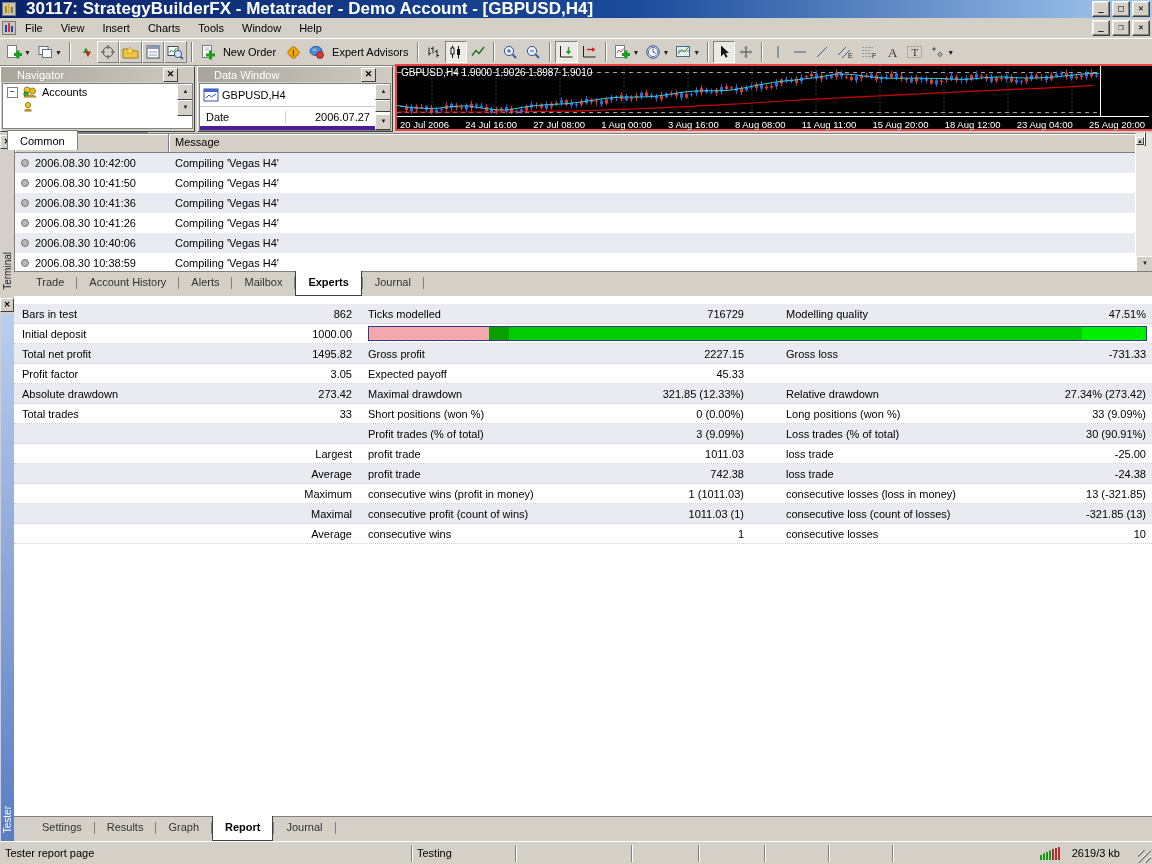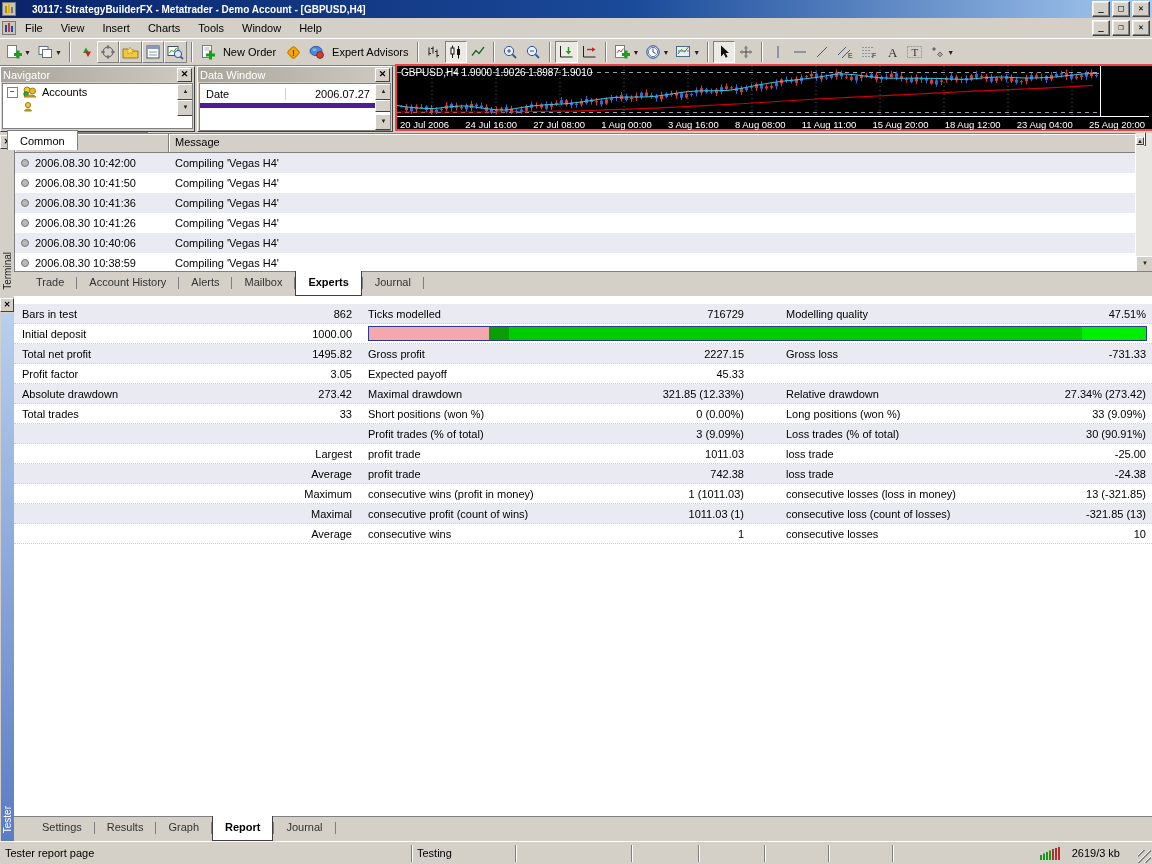--- a/index.html
+++ b/index.html
@@ -1,39 +1,39 @@
 <!DOCTYPE html>
 <html><head>
 <meta charset="utf-8">
 <style>
   html,body{margin:0;padding:0;width:1152px;height:864px;overflow:hidden}
   body{position:relative;background:#d4d0c8;font-family:"Liberation Sans",sans-serif;font-size:11px;color:#000;-webkit-font-smoothing:none}
   .abs{position:absolute}
   
   #titlebar{left:0;top:0;width:1152px;height:18px;background:linear-gradient(90deg,#0a246a 0%,#1a4a9a 55%,#a6caf0 100%);display:flex;align-items:center;padding:0 2px;box-sizing:border-box}
-  #titlebar .ttl{color:#fff;font-weight:bold;font-size:10px;margin-left:16px;white-space:nowrap}
+  #titlebar .ttl{color:#fff;font-weight:bold;font-size:17px;margin-left:10px;white-space:nowrap}
   .winbtn{width:16px;height:14px;background:#d4d0c8;border:1px solid;border-color:#fff #404040 #404040 #fff;box-shadow:inset -1px -1px 0 #808080,inset 1px 1px 0 #ecebe7;font-size:9px;line-height:12px;text-align:center;font-weight:bold;margin-left:2px;font-family:"DejaVu Sans Mono",monospace}
   .appicon{width:14px;height:14px;flex:0 0 auto}
   
   #menubar{left:0;top:18px;width:1152px;height:21px;display:flex;align-items:center;border-bottom:1px solid #fff;box-sizing:border-box;padding:0 2px}
   .menu-item{padding:3px 9px}
   #menubar .spacer{flex:1}
   
   #toolbar{left:0;top:39px;width:1152px;height:27px;display:flex;align-items:center;padding:0 3px;box-sizing:border-box;border-bottom:1px solid #808080}
   .tbsep{width:0;height:20px;border-left:1px solid #808080;border-right:1px solid #fff;margin:0 4px}
   .tbtn{height:22px;min-width:22px;display:flex;align-items:center;justify-content:center;padding:0 2px;border:1px solid transparent;box-sizing:border-box}
   .tbtn.raised{border-color:#fff #808080 #808080 #fff}
   .tbtn.pressed{border-color:#808080 #fff #fff #808080;background:#eceae4}
   .tblabel{padding:0 5px 0 3px;white-space:nowrap}
   .dd{font-size:7px;margin-left:1px;color:#222}
   
   .panel{top:66px;height:66px;background:#d4d0c8;border:1px solid;border-color:#fff #404040 #404040 #fff;box-sizing:border-box}
   #navigator{left:0;width:195px}
   #datawindow{left:197px;width:196px}
-  .ptitle{height:15px;background:linear-gradient(90deg,#a8a49c,#cfcbc3);color:#fff;display:flex;align-items:center;justify-content:space-between;padding:0 2px;font-size:11px}
+  .ptitle{height:15px;background:linear-gradient(90deg,#a8a49c,#cfcbc3);color:#fff;display:flex;align-items:center;justify-content:space-between;padding:0 16px;font-size:11px}
   .pclose{color:#000;font-size:9px;font-weight:bold;width:13px;height:12px;text-align:center;line-height:11px;background:#d4d0c8;border:1px solid;border-color:#fff #404040 #404040 #fff}
   .pbody{position:relative;background:#fff;border:1px solid #808080;margin:1px;height:44px;overflow:hidden}
   .treerow{display:flex;align-items:center;gap:4px;padding:2px 2px 2px 4px}
   .expbox{width:9px;height:9px;border:1px solid #808080;background:#fff;font-size:8px;line-height:7px;text-align:center;font-family:"DejaVu Sans Mono",monospace}
   .scrollcol{position:absolute;right:0;top:0;width:15px;display:flex;flex-direction:column}
   .sbtn{width:15px;height:14px;background:#d4d0c8;border:1px solid;border-color:#fff #404040 #404040 #fff;font-size:6px;text-align:center;line-height:12px;color:#222}
   .navtabs{display:flex;align-items:flex-end;height:20px;padding-left:6px}
   .navtab{padding:2px 12px 3px;border:1px solid #808080;border-bottom:none;background:#d4d0c8;margin-right:-1px}
   .navtab.active{background:#fff;position:relative;z-index:2;padding-top:4px}
   .dwrow{display:flex;align-items:center;border-bottom:5px solid #4c1d95;height:19px;background:#fff}
@@ -382,20 +382,28 @@
       <span class="navtab">Favorites</span>
     </div>
 </div>
 
 <div class="abs panel" id="datawindow">
   <div class="ptitle">
     <span>Data Window</span>
     <span class="pclose">✕</span>
   </div>
   <div class="pbody" style="height:46px">
+    <div class="dwrow" style="height:22px;border-bottom:1px solid #c8c8d0">
+      <svg width="16" height="14" viewBox="0 0 16 14" style="margin:0 3px">
+          <rect x="1" y="1" width="14" height="12" fill="#fff" stroke="#3355aa"></rect>
+          <rect x="1" y="1" width="14" height="3" fill="#4466cc"></rect>
+          <path d="M3 10l3-3 2.5 2L13 6" stroke="#3355aa" fill="none"></path>
+        </svg>
+      <span>GBPUSD,H4</span>
+    </div>
     <div class="dwrow">
       <span class="dwlbl">Date</span>
       <span class="dwval" style="padding-right:20px">2006.07.27</span>
     </div>
     <div class="scrollcol" style="height:46px">
       <span class="sbtn">▲</span>
       <span class="sbtn" style="height:10px"></span>
       <span class="sbtn" style="margin-top:auto">▼</span>
     </div>
   </div>

